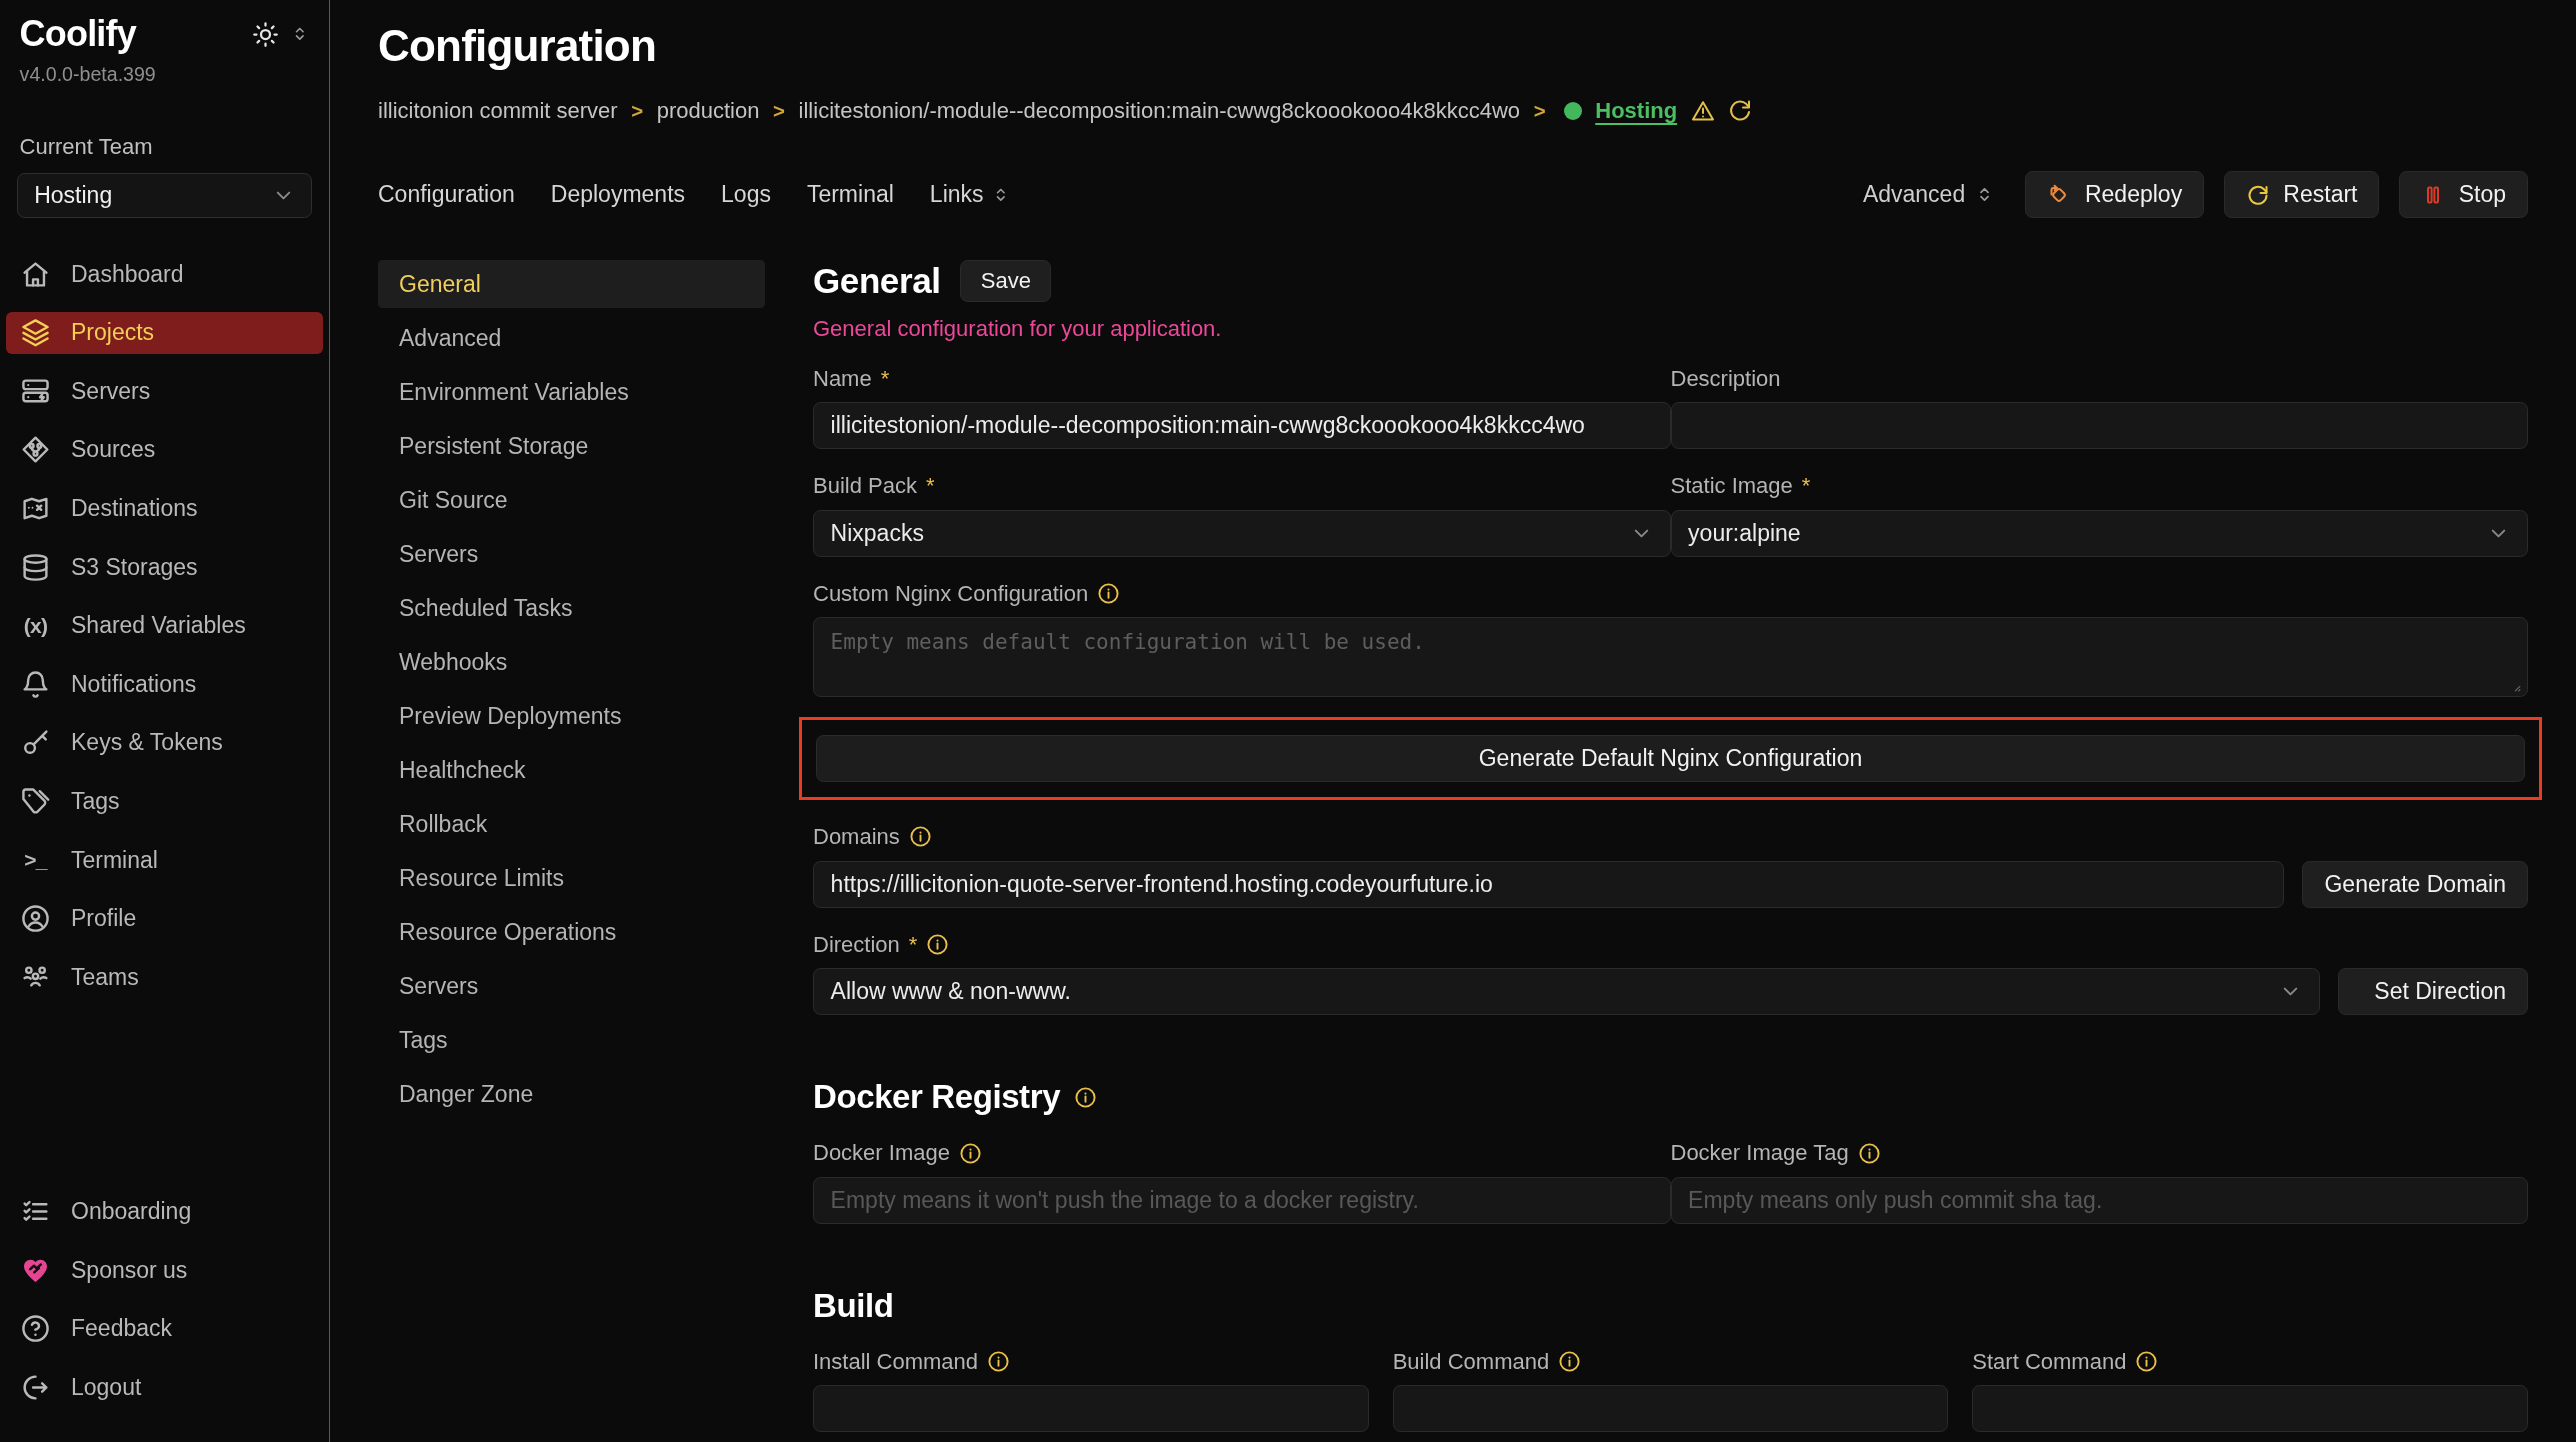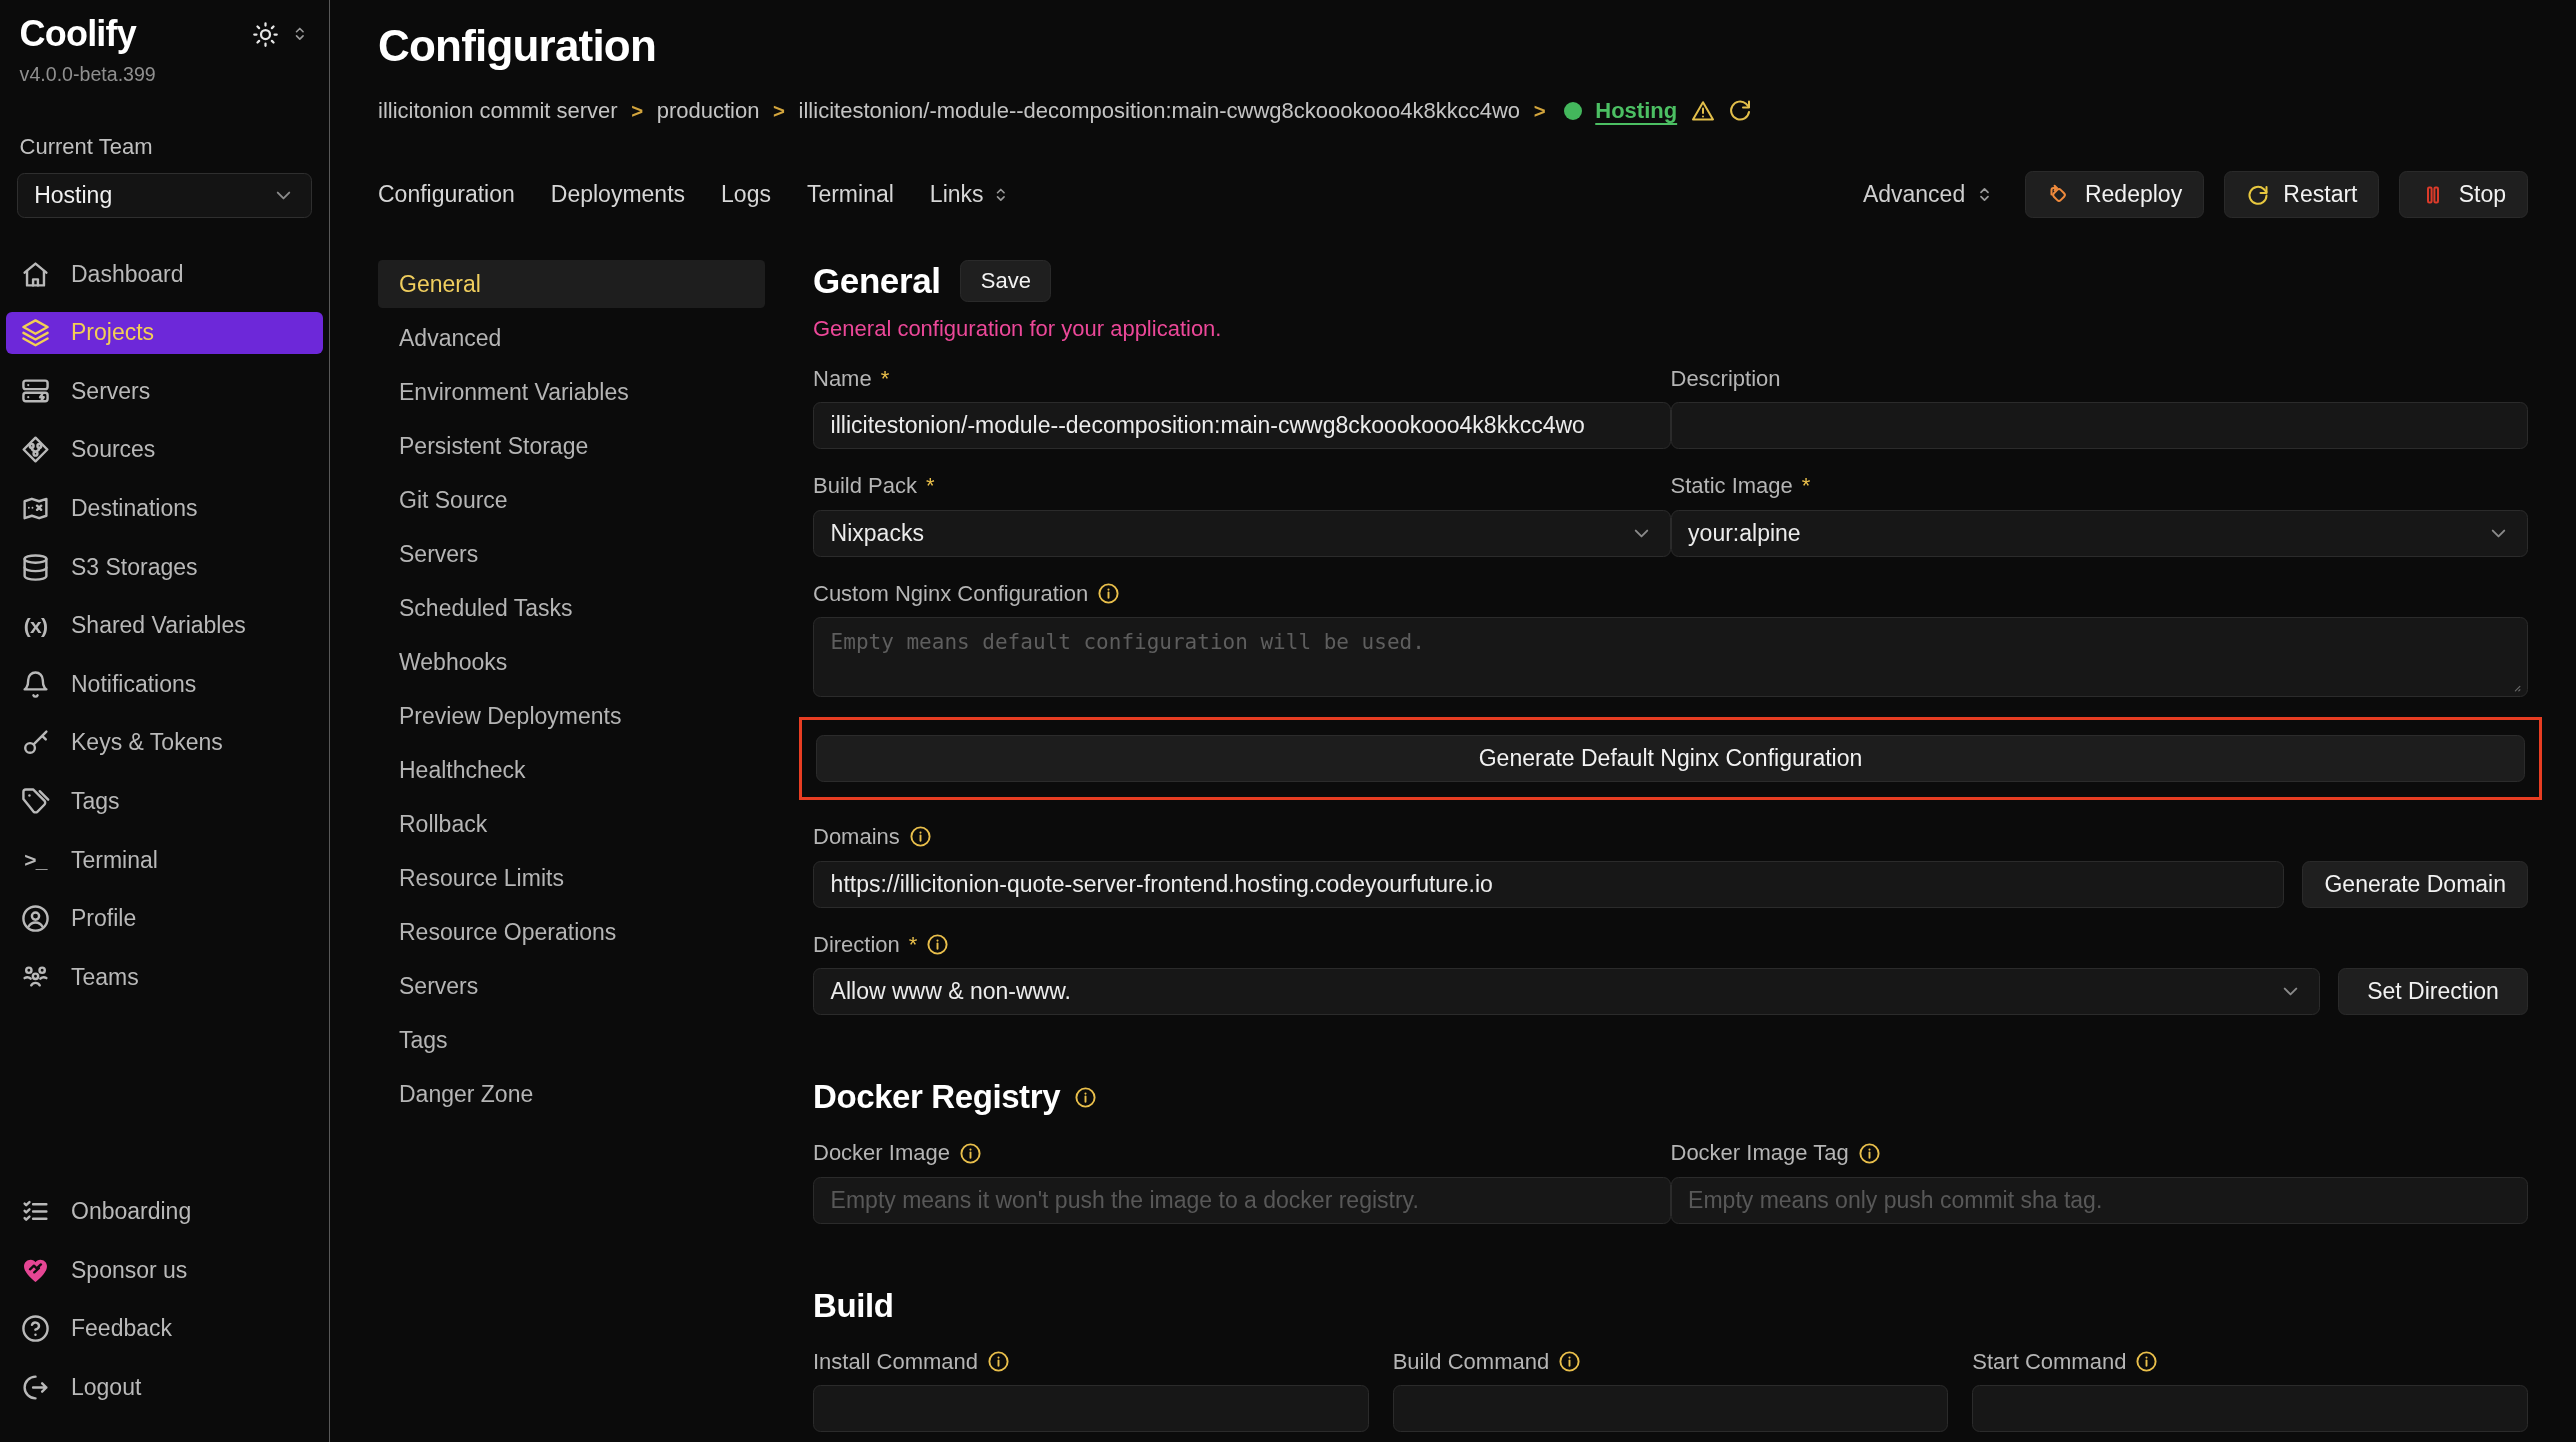--- a/index.html
+++ b/index.html
@@ -36,21 +36,21 @@
   }
   .team-select .chev{ margin-left:auto; width:23px; height:23px; color:#8a8a8a; }
   .nav{ margin-top:35px; }
   .nav.footer{ margin-top:auto; }
   .nav-item{
     display:flex; align-items:center; gap:21px;
     height:42px; margin:0 6px 16.6px; padding:0 0 0 15px;
     border-radius:6px; color:#b9b9b9; font-size:23px; cursor:pointer; white-space:nowrap;
   }
   .nav-item .icon{ width:29px; height:29px; flex:none; }
-  .nav-item.active{ background:#6d28d9; color:#f2cf55;text-align:center; }
+  .nav-item.active{ background:#7f1d1d; color:#f2cf55;text-align:center; }
   .glyph-ic{ font-size:21px; font-weight:700; letter-spacing:-0.8px; font-family:"Liberation Sans",sans-serif; }
   .pink{ color:#e54694; }
 
   
   .main{ flex:1; min-width:0; display:flex; flex-direction:column; padding:21px 48px 0; }
   .page-title{ font-size:44px; font-weight:700; letter-spacing:-0.8px; }
   .breadcrumb{ display:flex; align-items:center; gap:13.6px; margin-top:27px; font-size:22px; color:#c4c4c4; white-space:nowrap; }
   .crumb{ cursor:pointer; }
   .crumb-sep{ color:#d3a53d; font-weight:700; font-size:20.4px; }
   .status-dot{ width:18px; height:18px; border-radius:50%; background:#43b75c; margin-left:4.5px; }
@@ -107,21 +107,21 @@
   .ta-wrap{ position:relative; }
   .resize-handle{ position:absolute; right:6px; bottom:7.6px; width:13.6px; height:13.6px; color:#6a6a6a; }
 
   .highlight-box{ border:3.8px solid #e83d22; margin:16.6px -13.6px 0; padding:15px 13.6px; }
   .generate-btn{
     width:100%; height:47px; background:#1d1d1d; border:0.8px solid #2b2b2b; border-radius:7.6px;
     display:flex; align-items:center; justify-content:center; font-size:23px; color:#f2f2f2; cursor:pointer;
   }
   .row-with-btn{ display:flex; gap:18px; }
   .row-with-btn .grow{ flex:1; min-width:0; }
-  .side-btn{ min-width:190px; flex:none; }
+  .side-btn{ min-width:190px; flex:none;justify-content:flex-end; }
 </style>
 </head>
 <body>
 
 <aside class="sidebar">
   <div class="sb-head">
     <div class="brand">Coolify</div>
     <div class="sb-head-icons">
       <span class="icon theme-ic">
         <svg viewBox="0 0 24 24">

